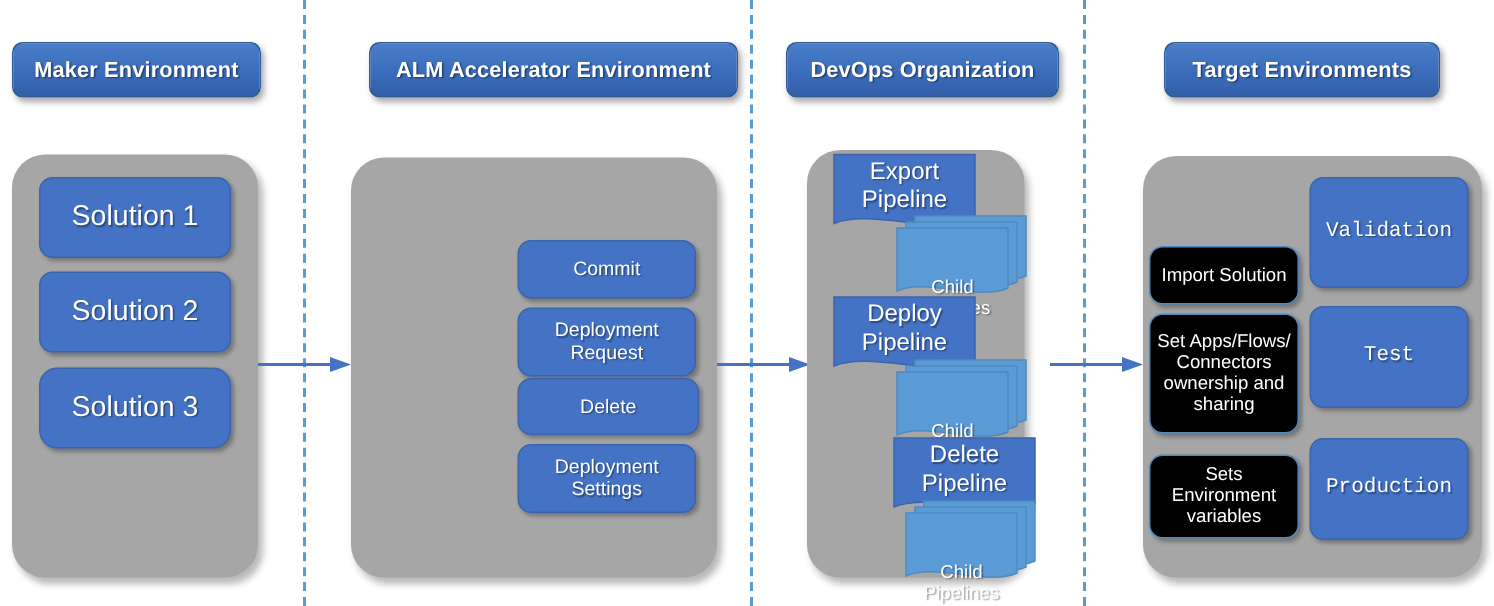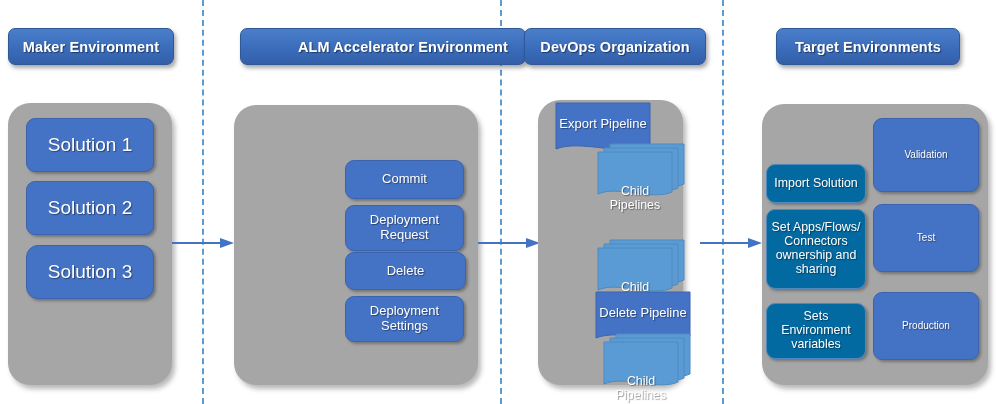--- a/index.html
+++ b/index.html
@@ -72,31 +72,31 @@
     padding: 0 3px;
     box-sizing: border-box;
     text-shadow: 1px 1px 1px rgba(0,0,0,0.4);
     box-shadow: 2px 2px 3px rgba(0,0,0,0.3);
   }
   .node.blue {
     background: #4472C4;
     border: 1px solid #3c64ad;
   }
   .node.lightblue {
-    background: #0369a1;
+    background: #000000;
     border: 1px solid #4e8ac0;
     font-size: 12.4px;
   }
   .node.green {
     background: #6FAE44;
     border: 3px solid #ffffff;
     font-size: 14px;
   }
   .node.solution { font-size: 19px; }
-  .node.env      { font-size: 10px; }
+  .node.env      { font-size: 14px; font-family: Liberation Mono, monospace; }
 
   
   .doc {
     position: absolute;
   }
   .doc svg {
     position: absolute;
     left: 0; top: 0;
     width: 100%;
     height: 100%;
@@ -106,21 +106,21 @@
     position: absolute;
     left: 0;
     top: 0;
     width: 100%;
     height: 84%;
     display: flex;
     align-items: center;
     justify-content: center;
     text-align: center;
     color: #ffffff;
-    font-size: 13px;
+    font-size: 16px;
     line-height: 1.15;
     text-shadow: 1px 1px 1px rgba(0,0,0,0.4);
     pointer-events: none;
   }
   .doc.child .doc-label { font-size: 12.4px; margin-top: 27px; }
 
   
   .arrow {
     position: absolute;
     height: 12px;
@@ -133,21 +133,21 @@
 <div id="canvas">
 
   <div class="divider" style="left:202px;"></div>
   <div class="divider" style="left:500px;"></div>
   <div class="divider" style="left:722px;"></div>
 
   <div class="header-pill" style="left:8px; top:28px; width:164px;">
     <span>Maker Environment</span>
   </div>
 
-  <div class="header-pill" style="left:240px; top:28px; width:244px;padding-left:40px;">
+  <div class="header-pill" style="left:246px; top:28px; width:244px;">
     <span>ALM Accelerator Environment</span>
   </div>
 
   <div class="header-pill" style="left:524px; top:28px; width:180px;">
     <span>DevOps Organization</span>
   </div>
 
   <div class="header-pill" style="left:776px; top:28px; width:182px;">
     <span>Target Environments</span>
   </div>
@@ -205,20 +205,26 @@
 
   <div class="doc child" style="left:598px; top:144px; width:86px; height:48px;">
     <svg viewBox="0 0 86 48" preserveAspectRatio="none">
       <path d="M12,0 L86,0 L86,40 C66,49 32,33 12,42 Z" fill="#5B9BD5" stroke="#4e8ac0" stroke-width="1"></path>
       <path d="M6,4 L80,4 L80,44 C60,53 26,37 6,46 Z" fill="#5B9BD5" stroke="#4e8ac0" stroke-width="1"></path>
       <path d="M0,8 L74,8 L74,48 C54,57 20,41 0,50 Z" fill="#5B9BD5" stroke="#4e8ac0" stroke-width="1"></path>
     </svg>
     <div class="doc-label" style="left:0; top:8px; width:74px; height:38px;">Child Pipelines</div>
   </div>
 
+  <div class="doc" style="left:556px; top:198px; width:94px; height:52px;">
+    <svg viewBox="0 0 94 52" preserveAspectRatio="none">
+      <path d="M0,0 L94,0 L94,44 C70,54 24,36 0,46 Z" fill="#4472C4" stroke="#3c64ad" stroke-width="1"></path>
+    </svg>
+    <div class="doc-label">Deploy Pipeline</div>
+  </div>
 
   <div class="doc child" style="left:598px; top:240px; width:86px; height:48px;">
     <svg viewBox="0 0 86 48" preserveAspectRatio="none">
       <path d="M12,0 L86,0 L86,40 C66,49 32,33 12,42 Z" fill="#5B9BD5" stroke="#4e8ac0" stroke-width="1"></path>
       <path d="M6,4 L80,4 L80,44 C60,53 26,37 6,46 Z" fill="#5B9BD5" stroke="#4e8ac0" stroke-width="1"></path>
       <path d="M0,8 L74,8 L74,48 C54,57 20,41 0,50 Z" fill="#5B9BD5" stroke="#4e8ac0" stroke-width="1"></path>
     </svg>
     <div class="doc-label" style="left:0; top:8px; width:74px; height:38px;">Child Pipelines</div>
   </div>
 

